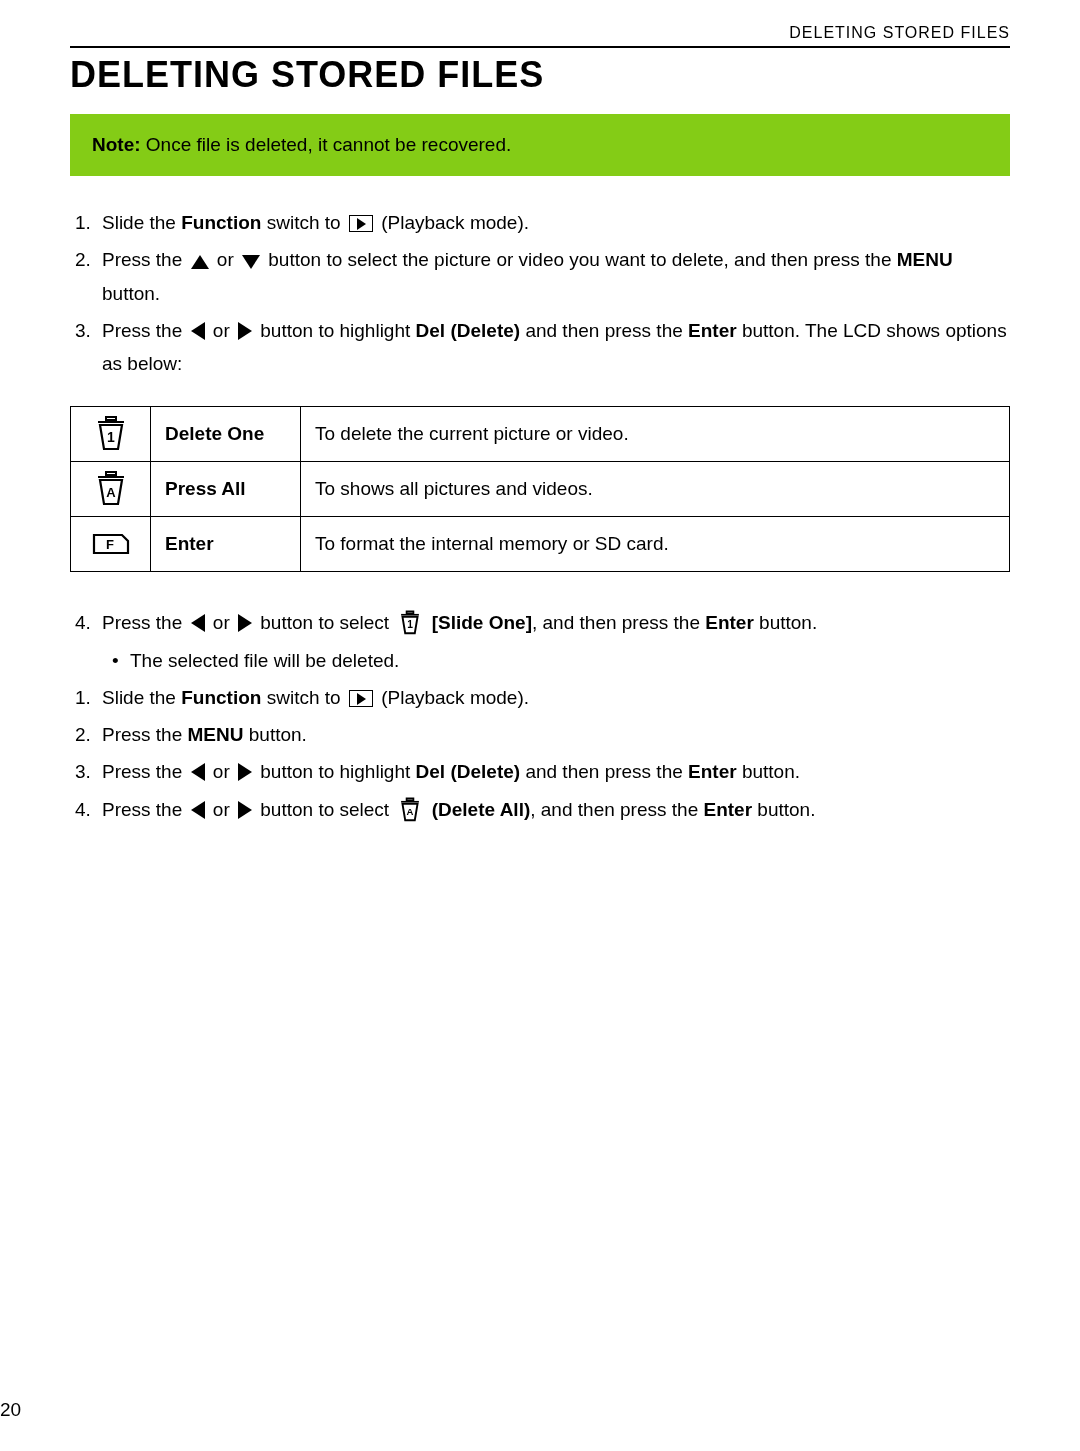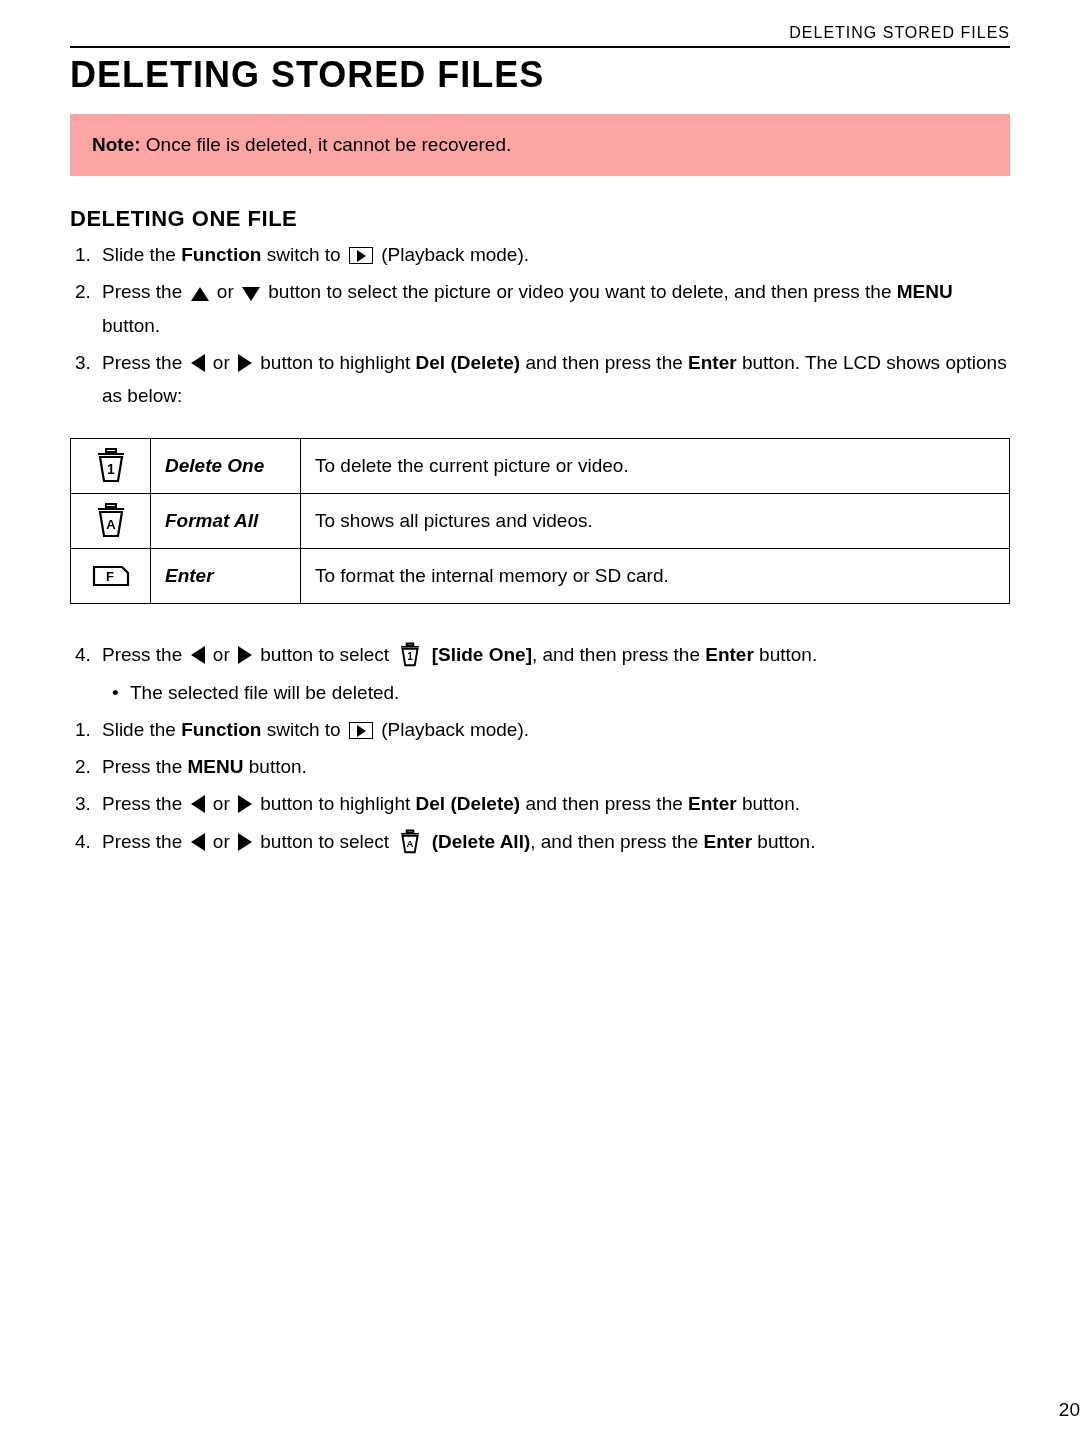--- a/index.html
+++ b/index.html
@@ -27,21 +27,21 @@
     border-top: 2.5px solid #000;
     margin: 0 0 6px 0;
   }
   h1.title {
     font-size: 36px;
     letter-spacing: 1px;
     font-weight: bold;
     margin: 4px 0 18px 0;
   }
   .note-box {
-    background: #fca5a5;
+    background: #84cc16;
     padding: 20px 22px;
     font-size: 19px;
     margin-bottom: 30px;
   }
   .note-box b { font-weight: bold; }
   h2.section {
     font-size: 22px;
     letter-spacing: 0.5px;
     font-weight: bold;
     margin: 22px 0 6px 0;
@@ -142,46 +142,44 @@
     vertical-align: middle;
   }
   table.options td.col-icon {
     width: 80px;
     text-align: center;
     padding: 8px 4px;
   }
   table.options td.col-label {
     width: 150px;
     font-weight: bold;
-    font-style: italic;
   }
 
   .page-number {
     position: absolute;
     bottom: 30px;
-    left: 11px; right: 0;
-    text-align: right;
+    left: 0; right: 0;
+    text-align: left;
     font-size: 19px;
   }
 </style>
 </head>
 <body>
 
 <div class="page">
 
   <div class="header-label">DELETING STORED FILES</div>
   <hr class="top-rule">
 
   <h1 class="title">DELETING STORED FILES</h1>
 
   <div class="note-box">
     <b>Note:</b><span> Once file is deleted, it cannot be recovered.</span>
   </div>
 
-  <h2 class="section">DELETING ONE FILE</h2>
 
   <ol>
     <li>
       <span>Slide the </span><b>Function</b><span> switch to </span><span class="play-box"></span><span> (Playback mode).</span>
     </li>
     <li>
       <span>Press the </span><span class="ico tri-up"></span><span> or </span><span class="ico tri-down"></span><span> button to select the picture or video you want to delete, and then press the </span><b>MENU</b><span> button.</span>
     </li>
     <li>
       <span>Press the </span><span class="ico tri-left"></span><span> or </span><span class="ico tri-right"></span><span> button to highlight </span><b>Del (Delete)</b><span> and then press the </span><b>Enter</b><span> button. The LCD shows options as below:</span>
@@ -204,21 +202,21 @@
     </tr>
     <tr>
       <td class="col-icon">
         <svg class="trash-icon" width="38" height="38" viewBox="0 0 38 38">
           <rect x="14" y="2" width="10" height="3" fill="none" stroke="#000" stroke-width="2"></rect>
           <line x1="6" y1="7" x2="32" y2="7" stroke="#000" stroke-width="2"></line>
           <path d="M8 10 L12 34 L26 34 L30 10 Z" fill="none" stroke="#000" stroke-width="2.2"></path>
           <text x="19" y="27" text-anchor="middle" font-size="13" font-family="Arial" font-weight="bold">A</text>
         </svg>
       </td>
-      <td class="col-label">Format All</td>
+      <td class="col-label">Press All</td>
       <td>To shows all pictures and videos.</td>
     </tr>
     <tr>
       <td class="col-icon">
         <svg class="trash-icon" width="42" height="30" viewBox="0 0 42 30">
           <path d="M4 6 L32 6 L38 12 L38 24 L4 24 Z" fill="none" stroke="#000" stroke-width="2.2"></path>
           <text x="20" y="20" text-anchor="middle" font-size="13" font-family="Arial" font-weight="bold">F</text>
         </svg>
       </td>
       <td class="col-label">Enter</td>

